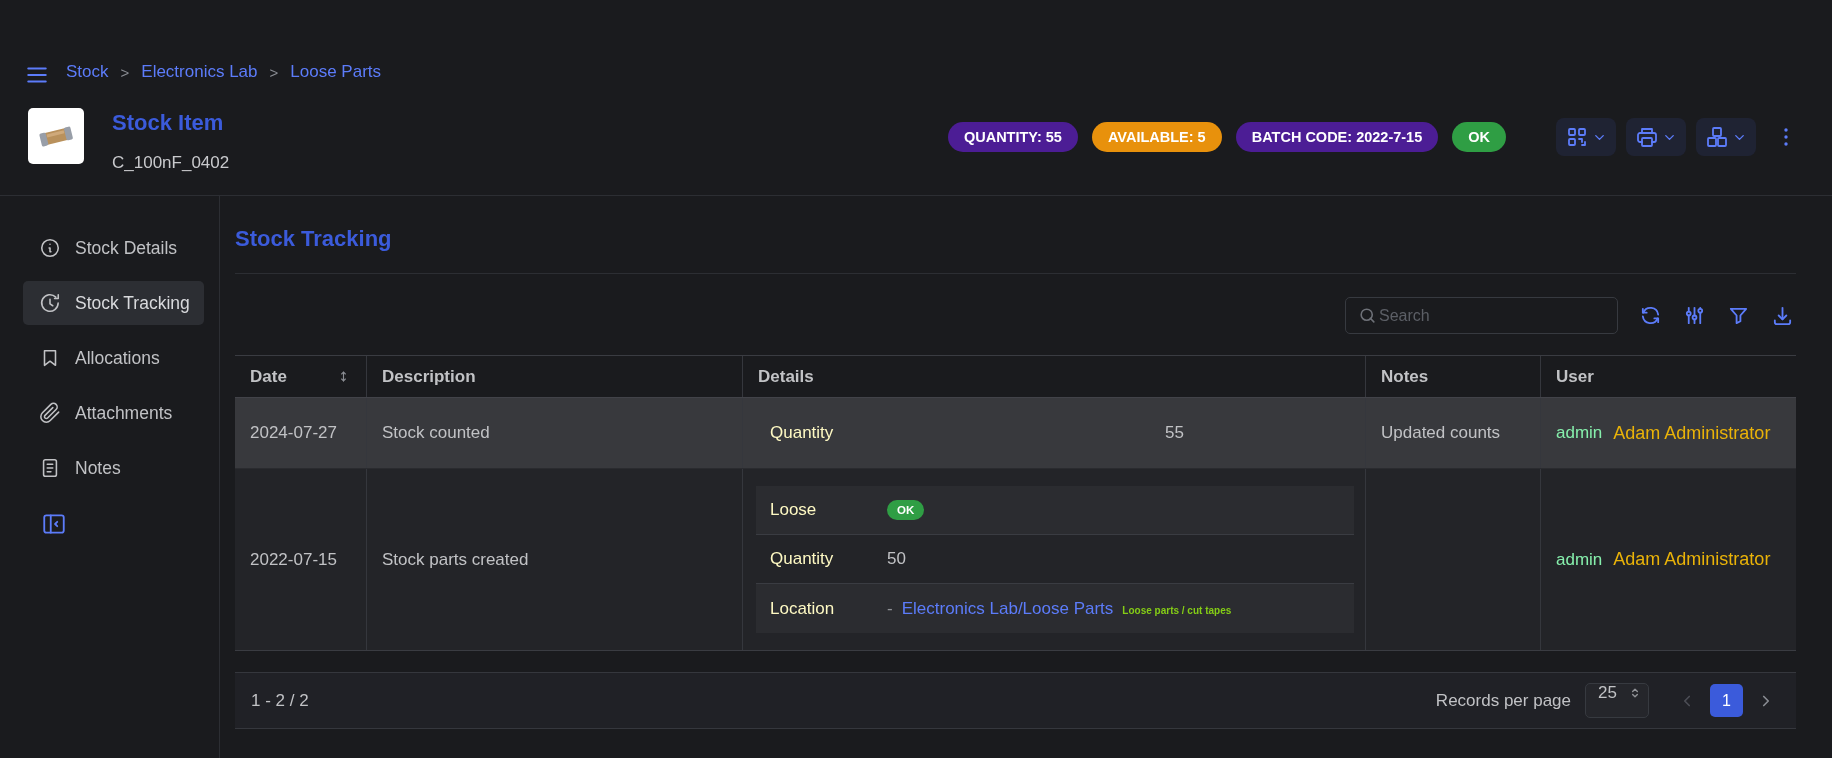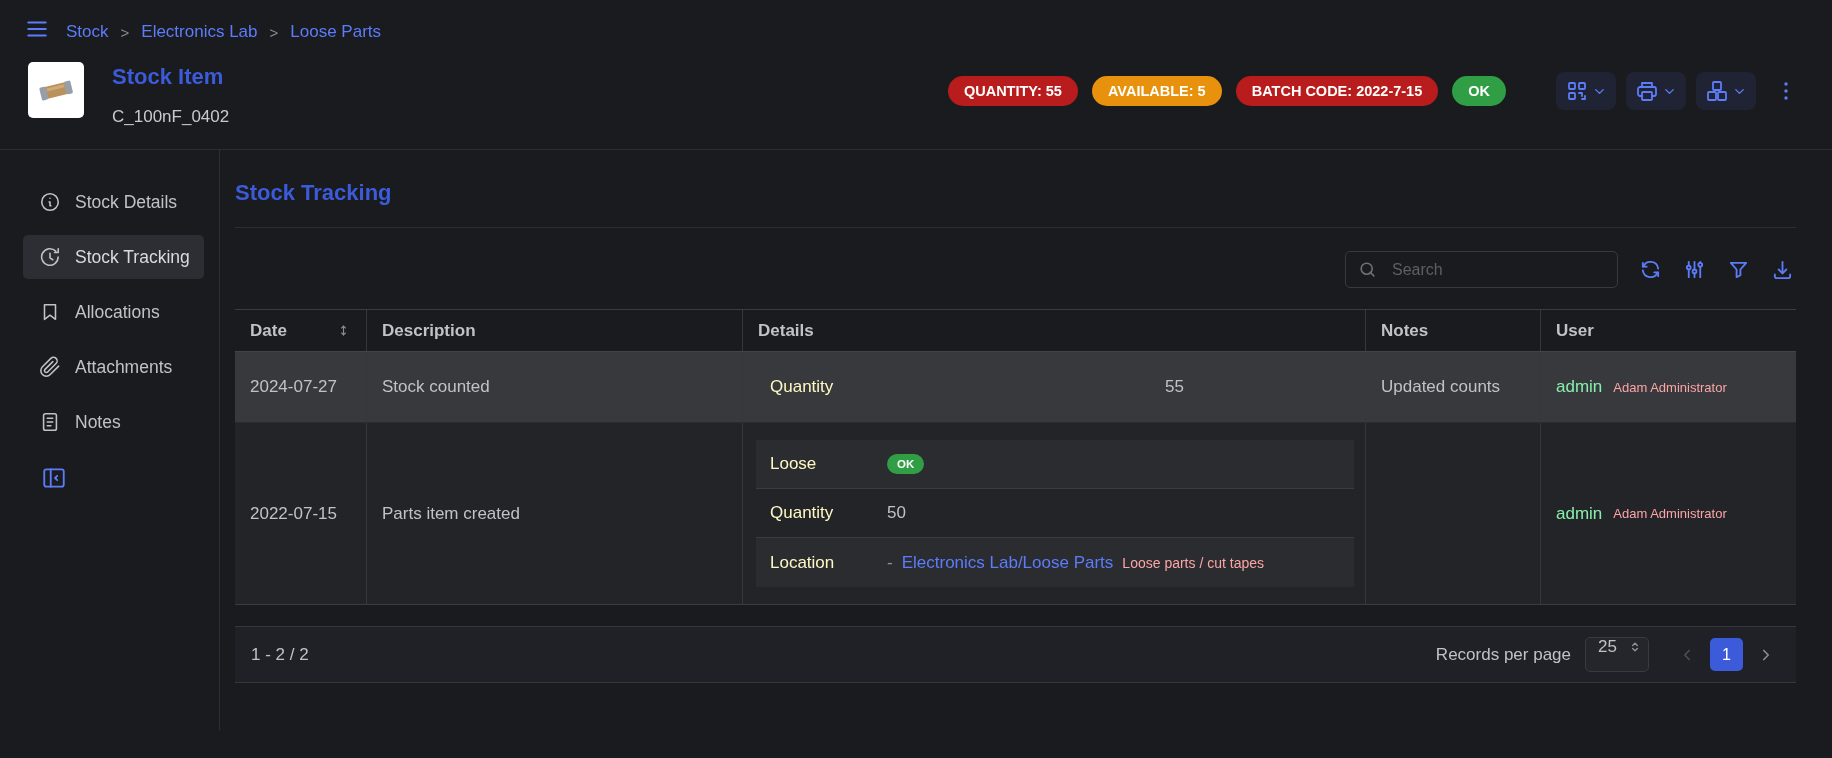--- a/index.html
+++ b/index.html
@@ -5,35 +5,35 @@
   * { margin:0; padding:0; box-sizing:border-box; }
   html,body { background:#1a1b1e; }
   body {
     width:1832px; height:758px; overflow:hidden;
     font-family:"Liberation Sans", sans-serif;
     color:#c1c2c5; font-size:17px;
   }
   svg { display:block; }
 
   
-  .topbar { display:flex; align-items:flex-end; gap:16px; padding:16px 7px 6px 24px; }
+  .topbar { display:flex; align-items:flex-start; gap:16px; padding:16px 7px 6px 24px;margin-top:46px; }
   .hamburger { color:#5c7cfa; cursor:pointer; }
   .breadcrumb { display:flex; align-items:center; gap:12px; }
   .crumb { color:#5c7cfa; text-decoration:none; cursor:pointer; }
   .crumb-sep { color:#8a8d93; font-size:15px; }
 
   
   .page-header { display:flex; align-items:flex-start; justify-content:space-between; padding:14px 34px 0 28px; }
   .ph-left { display:flex; gap:28px; }
   .thumb { width:56px; height:56px; background:#ffffff; border-radius:5px; display:flex; align-items:center; justify-content:center; }
   .title { color:#3b5bdb; font-size:22px; font-weight:bold; margin-top:2px; }
   .subtitle { color:#c9cacd; font-size:17px; margin-top:17px; }
   .ph-right { display:flex; align-items:center; gap:14px; margin-top:10px; }
   .badge { border-radius:16px; padding:7px 16px; font-size:14.5px; font-weight:bold; color:#fff; white-space:nowrap; }
-  .badge-blue { background:#b91c1c; }
+  .badge-blue { background:#4c1d95; }
   .badge-orange { background:#e8910c; }
   .badge-green { background:#2f9e44; }
   .action-group { display:flex; align-items:center; gap:10px; margin-left:36px; }
   .icon-btn { display:flex; align-items:center; gap:3px; color:#5c7cfa; background:rgba(76,110,245,0.10); border-radius:8px; padding:7px 9px; cursor:pointer; }
   .dots-btn { color:#5c7cfa; cursor:pointer; margin-left:8px; }
   .header-divider { border-bottom:1px solid #2c2e33; margin-top:22px; }
 
   
   .body { display:flex; height:580px; }
   .sidebar { width:220px; border-right:1px solid #2c2e33; padding:30px 15px 0 23px; display:flex; flex-direction:column; }
@@ -41,21 +41,21 @@
   .side-item.active { background:#2c2e33; color:#d9dadd; }
   .side-icon { color:#c1c2c5; }
   .collapse-btn { color:#5c7cfa; margin:10px 0 0 18px; cursor:pointer; width:26px; }
 
   .main { flex:1; padding:30px 36px 0 15px; }
   .main-heading { color:#3b5bdb; font-size:22px; font-weight:bold; }
   .heading-divider { border-bottom:1px solid #2c2e33; margin-top:21px; }
 
   
   .toolbar { display:flex; justify-content:flex-end; align-items:center; gap:21px; margin:23px 2px 21px 0; }
-  .search-box { display:flex; align-items:center; gap:15px; width:273px; height:37px; border:1px solid #373a40; border-radius:5px; padding:0 12px; background:#1a1b1e; }
+  .search-box { display:flex; align-items:center; gap:2px; width:273px; height:37px; border:1px solid #373a40; border-radius:5px; padding:0 12px; background:#1a1b1e; }
   .search-box input { background:transparent; border:none; outline:none; color:#c1c2c5; font-size:16px; width:100%; font-family:"Liberation Sans",sans-serif; }
   .search-box input::placeholder { color:#5c5f66; }
   .search-glyph { color:#6e7178; }
   .tool-icon { color:#5c7cfa; cursor:pointer; }
 
   
   .table { }
   .trow { display:grid; grid-template-columns:132px 376px 623px 175px 1fr; }
   .tcell { display:flex; align-items:center; padding:0 15px; }
   .tcell:not(:last-child) { border-right:1px solid #35373d; }
@@ -76,27 +76,27 @@
 
   .nested { margin:9px 0 9px 13px; width:598px; }
   .nrow { display:grid; grid-template-columns:131px 1fr; align-items:center; height:49px; }
   .nrow .nlabel { padding-left:14px; }
   .nrow:not(:last-child) { border-bottom:1px solid #3a3c42; }
   .nrow.shade { background:#2b2c30; }
   .nvalue { display:flex; align-items:baseline; gap:9px; }
   .ok-badge-sm { background:#2f9e44; color:#fff; font-size:11.5px; font-weight:bold; border-radius:11px; padding:4px 10px; align-self:center; }
   .loc-dash { color:#909296; }
   .loc-link { color:#5c7cfa; text-decoration:none; cursor:pointer; }
-  .loc-annot { color:#fca5a5; font-size:14px; }
+  .loc-annot { color:#84cc16; font-size:10px;font-weight:bold; }
 
   .user-cell { gap:11px; align-items:baseline !important; padding-top:25px; }
   .row-counted .user-cell { padding-top:0; align-items:center !important; }
   .row-created .user-cell { align-items:center !important; padding-top:0; }
   .user-name { color:#86efac; }
-  .user-full { color:#fca5a5; font-size:13px; }
+  .user-full { color:#eab308; font-size:18px; }
 
   
   .table-spacer { height:21px; }
   .tfoot { display:flex; align-items:center; justify-content:space-between; height:57px; padding:0 16px; background:#202126; border-top:1px solid #35373d; border-bottom:1px solid #35373d;gap:32px; }
   .range-label { color:#c1c2c5; }
   .tfoot-right { display:flex; align-items:center; gap:14px; }
   .records-label { color:#c1c2c5; }
   .page-size-select { display:flex; align-items:center; justify-content:space-between; width:64px; height:35px; border:1px solid #373a40; border-radius:5px; background:#25262b; padding:0 6px 16px 12px; cursor:pointer; }
   .selector-icon { color:#909296; }
   .pager { display:flex; align-items:center; gap:9px; margin-left:10px; }
@@ -341,21 +341,21 @@
           <span class="user-name">admin</span>
           <span class="user-full">Adam Administrator</span>
         </div>
       </div>
 
       <div class="trow row-created">
         <div class="tcell">
             <span>2022-07-15</span>
           </div>
         <div class="tcell">
-            <span>Parts item created</span>
+            <span>Stock parts created</span>
           </div>
         <div class="tcell details-cell">
           <div class="nested">
             <div class="nrow shade">
               <div class="nlabel">Loose</div>
               <div class="nvalue">
                   <span class="ok-badge-sm">OK</span>
                 </div>
             </div>
             <div class="nrow">

